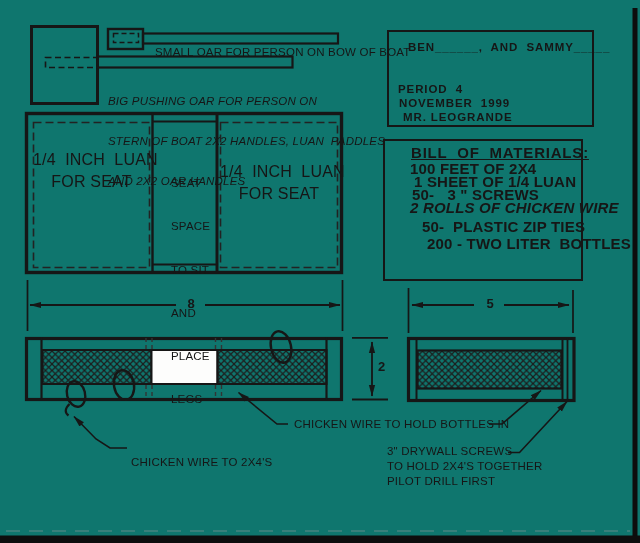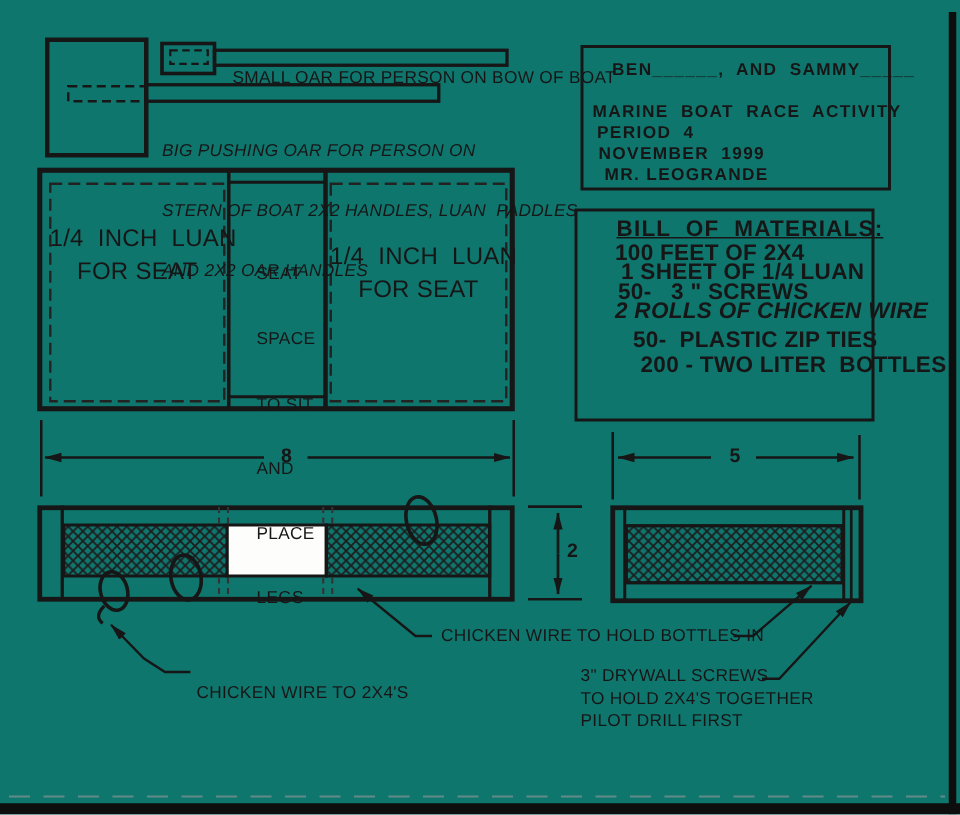--- a/index.html
+++ b/index.html
@@ -98,21 +98,20 @@
 
   <div class="t fs11" style="left:155px;top:46px;">SMALL OAR FOR PERSON ON BOW OF BOAT</div>
   <div class="t fs11 oarlbl" style="left:108px;top:69px;">
     <div>BIG PUSHING OAR FOR PERSON ON</div>
     <div>STERN OF BOAT 2X2 HANDLES, LUAN  PADDLES</div>
     <div>AND 2X2 OAR HANDLES</div>
   </div>
 
   <div class="box titlebox" style="left:387px;top:30px;width:203px;height:93px;">
     <div class="t" style="left:19px;top:9px;">BEN______,  AND  SAMMY_____</div>
-    <div class="t" style="left:6px;top:37px;">MARINE  BOAT  RACE  ACTIVITY</div>
     <div class="t" style="left:9px;top:51px;">PERIOD  4</div>
     <div class="t" style="left:10px;top:65px;">NOVEMBER  1999</div>
     <div class="t" style="left:14px;top:79px;">MR. LEOGRANDE</div>
   </div>
 
   <div class="box bombox" style="left:383px;top:139px;width:196px;height:138px;">
     <div class="t bomtitle" style="left:26px;top:3px;">BILL  OF  MATERIALS:</div>
     <div class="t" style="left:25px;top:19px;">100 FEET OF 2X4</div>
     <div class="t" style="left:29px;top:32px;">1 SHEET OF 1/4 LUAN</div>
     <div class="t" style="left:27px;top:45px;">50-   3 " SCREWS</div>

